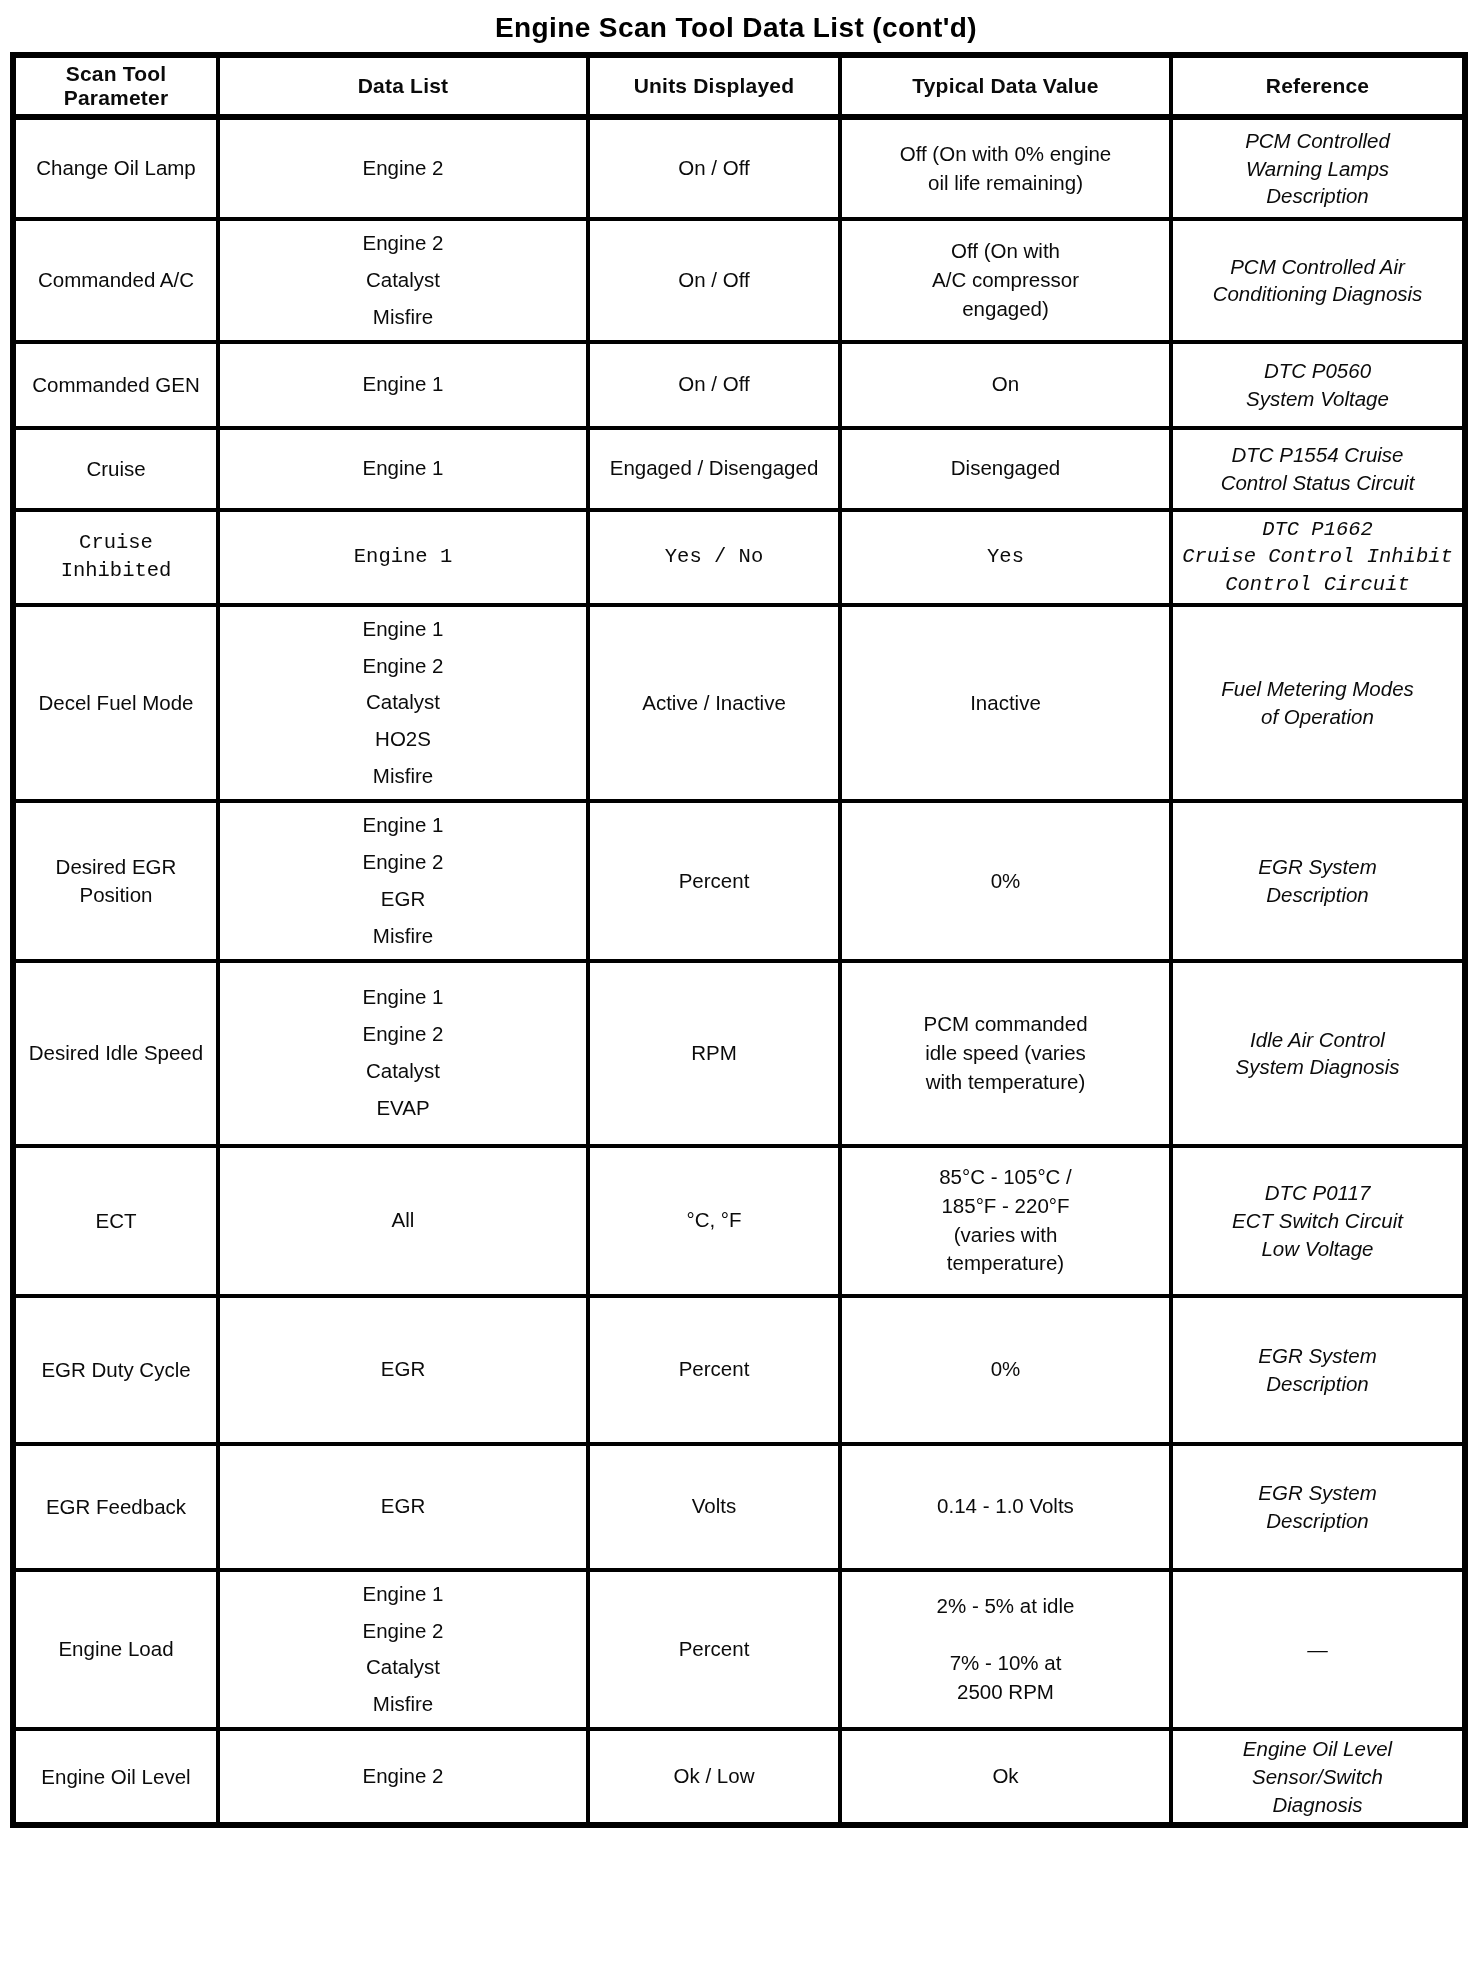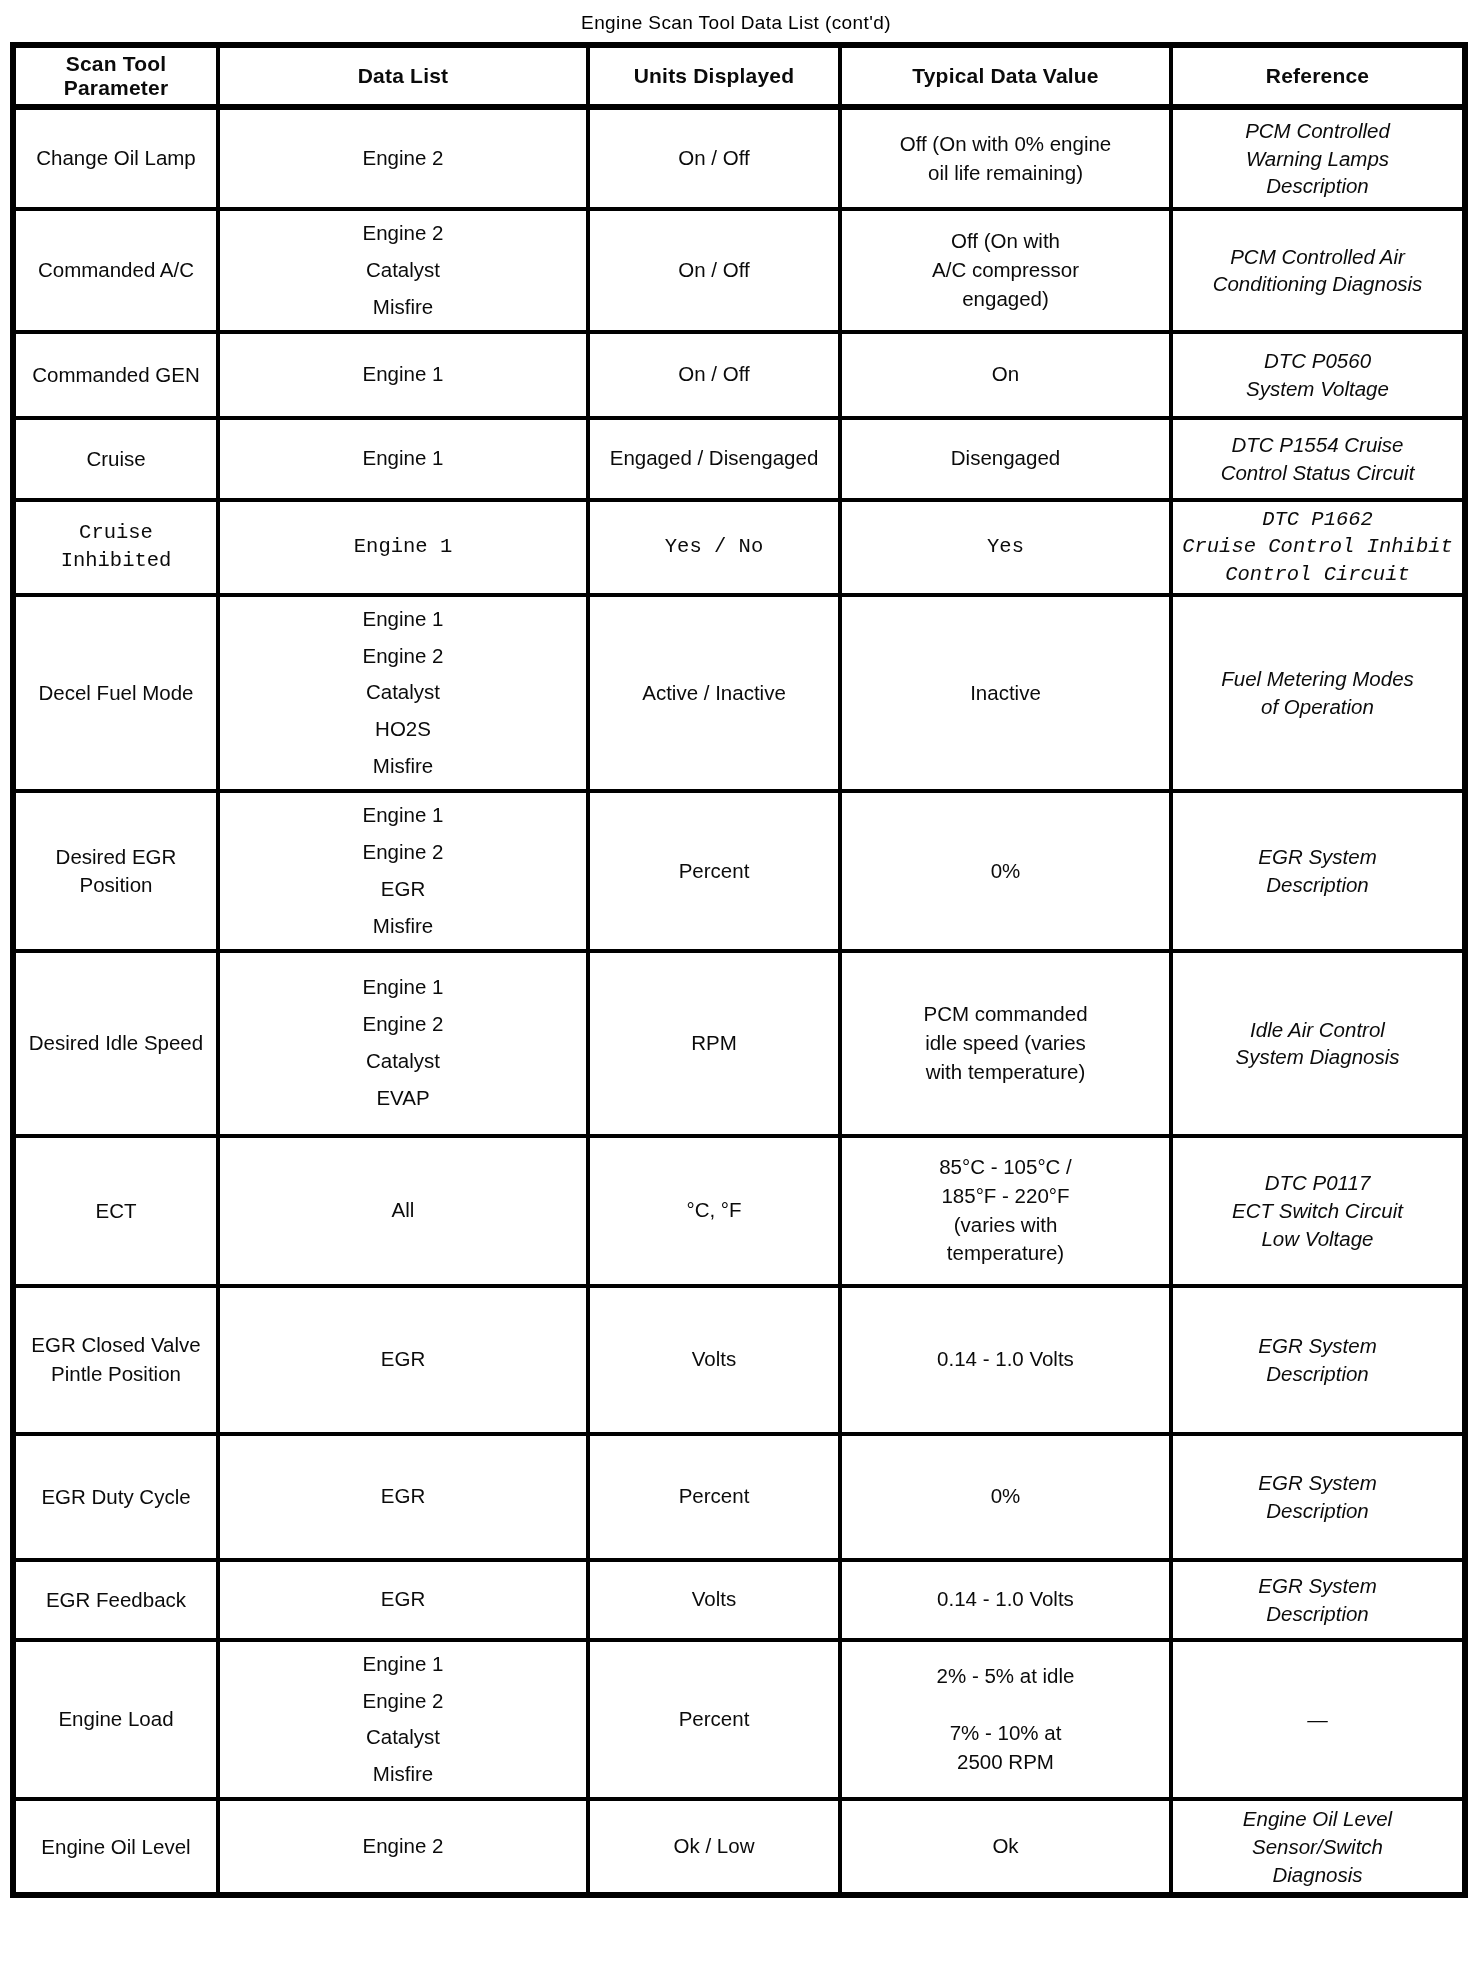--- a/index.html
+++ b/index.html
@@ -9,22 +9,22 @@
     color: #0b0b0b;
     font-family: "Liberation Sans", sans-serif;
   }
   body {
     width: 1472px;
     height: 1984px;
     overflow: hidden;
   }
   .title {
     text-align: center;
-    font-size: 19px;
-    font-weight: normal;
+    font-size: 28px;
+    font-weight: bold;
     letter-spacing: 0.4px;
     margin: 12px 0 8px 0;
     color: #000;
   }
   table.data-table {
     border-collapse: collapse;
     table-layout: fixed;
     width: 1452px;
     margin: 0 10px;
     border: 6px solid #000;
@@ -188,29 +188,20 @@
           <td class="col-units">°C, °F</td>
           <td class="col-typical">85°C - 105°C /
 185°F - 220°F
 (varies with
 temperature)</td>
           <td class="col-reference">DTC P0117
 ECT Switch Circuit
 Low Voltage</td>
         </tr>
         <tr>
-          <td class="col-param">EGR Closed Valve
-Pintle Position</td>
-          <td class="col-data_list">EGR</td>
-          <td class="col-units">Volts</td>
-          <td class="col-typical">0.14 - 1.0 Volts</td>
-          <td class="col-reference">EGR System
-Description</td>
-        </tr>
-        <tr>
           <td class="col-param">EGR Duty Cycle</td>
           <td class="col-data_list">EGR</td>
           <td class="col-units">Percent</td>
           <td class="col-typical">0%</td>
           <td class="col-reference">EGR System
 Description</td>
         </tr>
         <tr>
           <td class="col-param">EGR Feedback</td>
           <td class="col-data_list">EGR</td>

